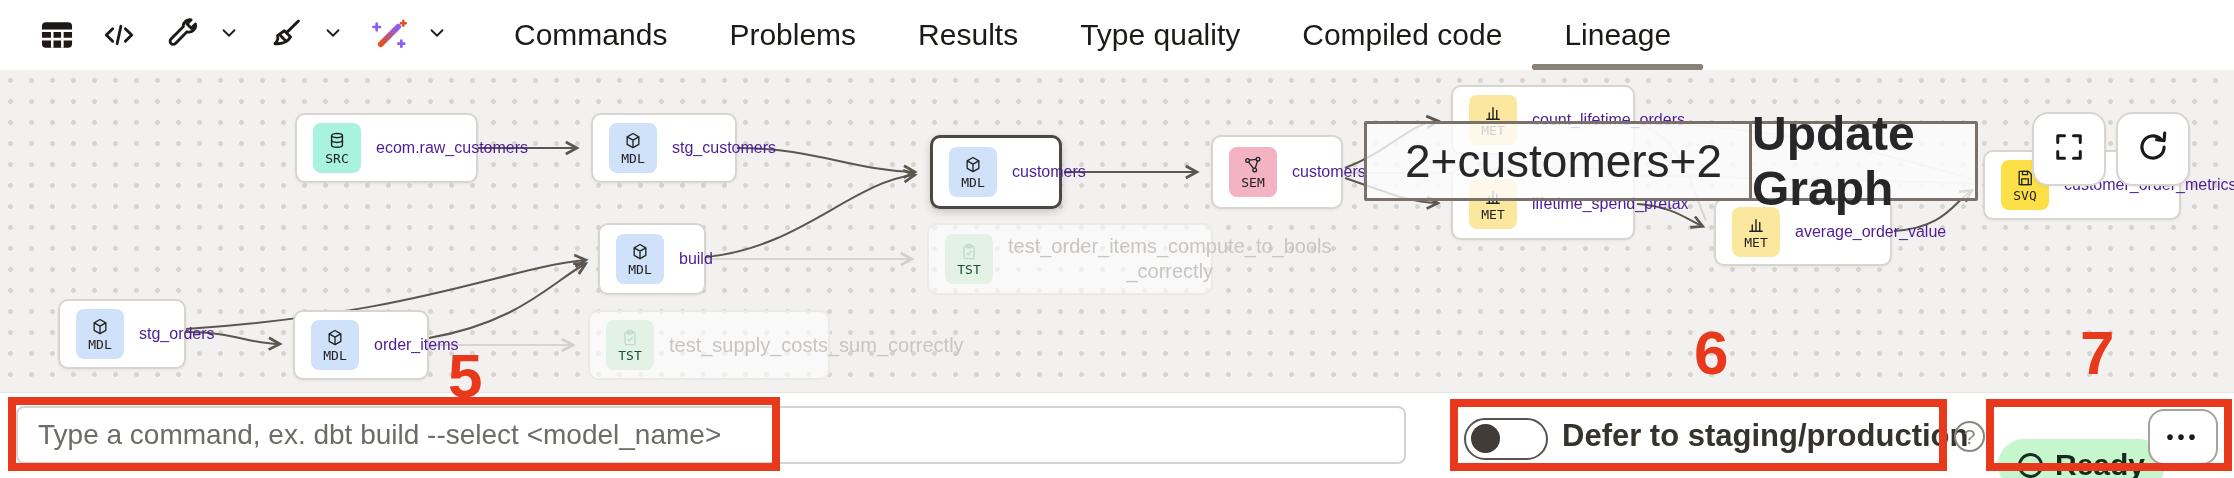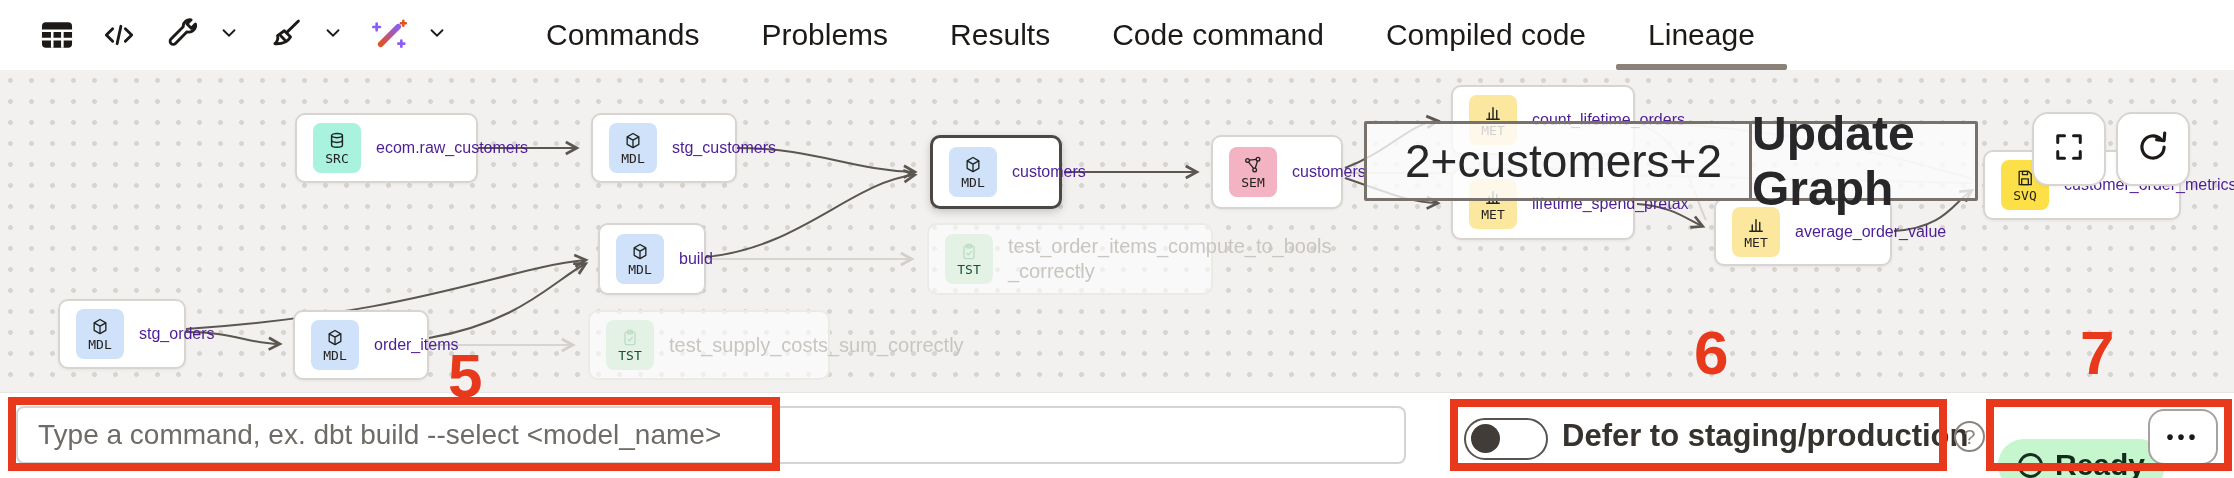--- a/index.html
+++ b/index.html
@@ -6,21 +6,21 @@
   html,body { background:#fff; }
   body { font-family:"Liberation Sans", sans-serif; }
   .app { position:relative; width:2234px; height:478px; overflow:hidden; background:#fff; }
 
   
   .topbar { position:absolute; left:0; top:0; width:2234px; height:70px; background:#fff; display:flex; align-items:center; }
   .toolbar { display:flex; align-items:center; gap:0; padding-left:26px; }
   .tbtn { display:flex; align-items:center; justify-content:center; width:62px; height:56px; cursor:pointer; }
   .tbtn svg { display:block; }
   .chev { width:34px; height:56px; display:flex; align-items:center; justify-content:center; margin-right:8px; }
-  .tabs { display:flex; align-items:stretch; height:70px; margin-left:84px; gap:62px; }
+  .tabs { display:flex; align-items:stretch; height:70px; margin-left:52px; gap:62px; }
   .tab { position:relative; display:flex; align-items:center; height:70px; font-size:30px; font-weight:500; color:#1c1917; cursor:pointer; white-space:nowrap; }
   .tab.active::after { content:""; position:absolute; left:-32px; right:-32px; bottom:0; height:6px; background:#8a8178; border-radius:2px; }
 
   
   .graph { position:absolute; left:0; top:70px; width:2234px; height:322px; background:#f2f1ef;
            background-image:radial-gradient(#d8d5d0 2.2px, transparent 2.4px); background-size:21px 21px; }
   .edges { position:absolute; left:0; top:0; z-index:1; }
 
   .node { position:absolute; z-index:2; background:#fff; border:2px solid #d8d5d1; border-radius:10px;
           box-shadow:0 1px 3px rgba(0,0,0,.06); display:flex; align-items:center; gap:15px; padding-left:16px; cursor:pointer; }
@@ -28,21 +28,21 @@
   .node.selected { border:3px solid #4b4844; box-shadow:0 3px 8px rgba(0,0,0,.18); }
   .badge { width:48px; height:50px; border-radius:8px; display:flex; flex-direction:column; align-items:center; justify-content:center; gap:1px; flex:0 0 auto; }
   .badge svg { display:block; }
   .badge .btxt { font-family:"DejaVu Sans Mono", monospace; font-size:13px; color:#25221f; line-height:1; }
   .b-src { background:#a9f2dd; } .b-mdl { background:#cfe2f9; } .b-sem { background:#f3b3c3; }
   .b-met { background:#fce79f; } .b-svq { background:#fde047; } .b-tst { background:#def0e2; }
   .node.faded { border-color:#eceae7; background:rgba(255,255,255,.6); box-shadow:none; }
   .node.faded .badge { background:#e4f2e6; }
   .node.faded .badge .btxt { color:#14532d; }
   .node.faded .badge svg { stroke:#bddcc2 !important; }
-  .nlabel2 { font-size:20px; color:#c9c5c0; line-height:1.25; white-space:normal; }
+  .nlabel2 { font-size:20px; color:#c9c5c0; line-height:1.25; white-space:normal;text-align:center; }
 
   
   .sel-panel { position:absolute; left:1364px; top:51px; width:614px; height:80px; z-index:3;
                background:rgba(253,253,252,.8); border:3px solid #78716c; border-radius:2px; display:flex; }
   .sel-left { flex:0 0 382px; display:flex; align-items:center; padding-left:38px; font-size:46px; color:#27272a; cursor:text; }
   .sel-right { flex:1; border-left:3px solid #78716c; display:flex; align-items:center; justify-content:center;
                font-size:48px; font-weight:700; color:#27272a; cursor:pointer; }
 
   .gctl { position:absolute; z-index:4; width:74px; height:74px; background:#fff; border:2px solid #d8d5d1; border-radius:16px;
           display:flex; align-items:center; justify-content:center; cursor:pointer; box-shadow:0 1px 3px rgba(0,0,0,.06); }
@@ -143,21 +143,21 @@
           <svg width="22" height="22" viewBox="0 0 24 24" fill="none" stroke="#1c1917" stroke-width="2" stroke-linecap="round">
               <path d="M6 9 L12 15 L18 9"></path>
             </svg>
         </span>
       </div>
     </div>
     <div class="tabs">
       <div class="tab">Commands</div>
       <div class="tab">Problems</div>
       <div class="tab">Results</div>
-      <div class="tab">Code command</div>
+      <div class="tab">Type quality</div>
       <div class="tab">Compiled code</div>
       <div class="tab active">Lineage</div>
     </div>
   </div>
 
   <div class="graph">
     <svg class="edges" width="2234" height="322" viewBox="0 0 2234 322">
       <defs>
         <marker id="ah" viewBox="0 0 10 10" refX="7.5" refY="5" markerWidth="8.5" markerHeight="8.5" orient="auto-start-reverse">
           <path d="M1.5 1.5 L8 5 L1.5 8.5" fill="none" stroke="#5b564f" stroke-width="1.6"></path>

